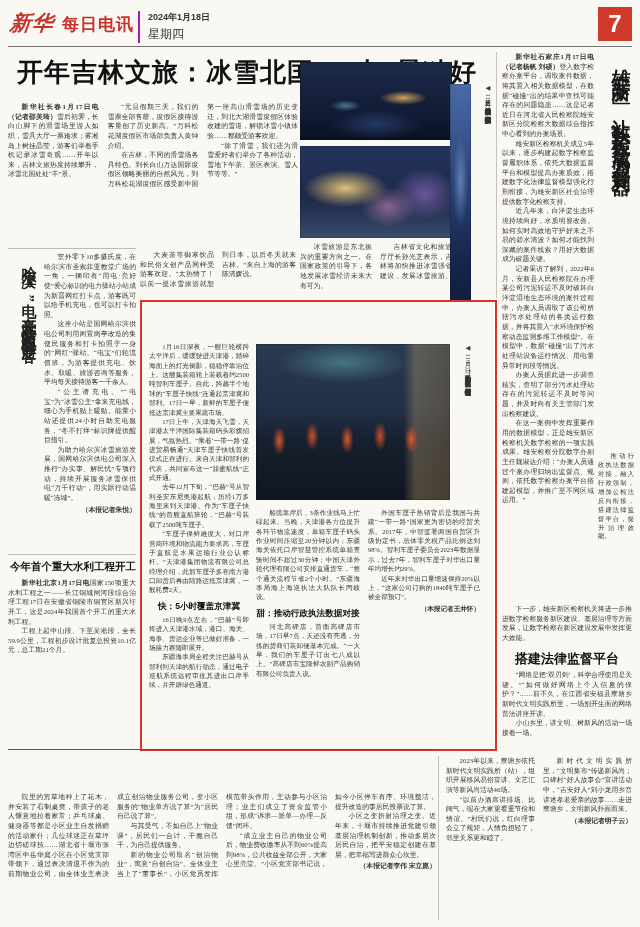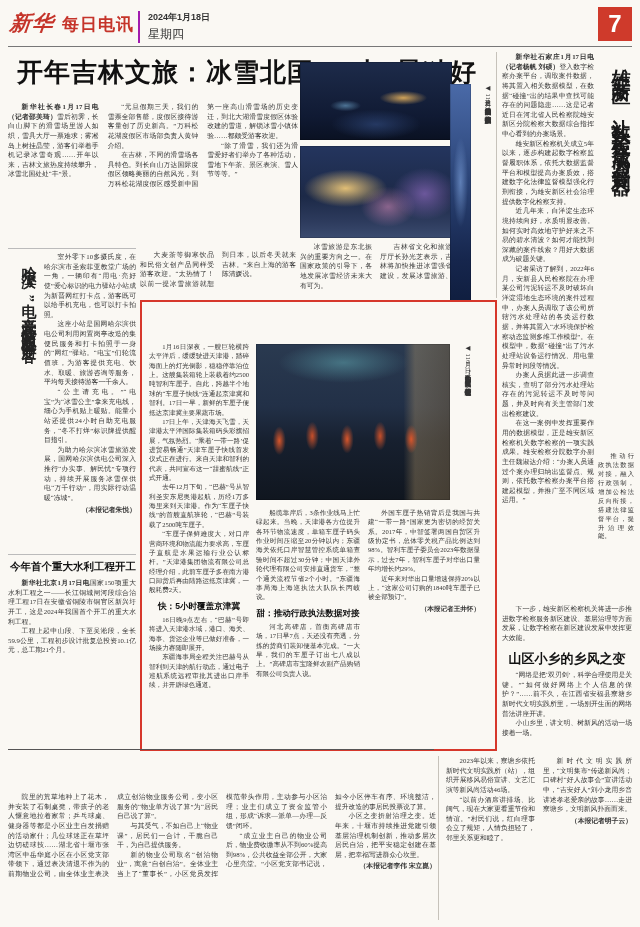--- a/index.html
+++ b/index.html
@@ -153,21 +153,21 @@
     <span><p class="para">雄安新区检察机关成立5年以来，逐步构建起数字检察监督履职体系，依托大数据监督平台和模型提高办案质效，搭建数字化法律监督模型强化行刑衔接，为雄安新区社会治理提供数字化检察支持。</p><p class="para">近几年来，白洋淀生态环境持续向好，水质明显改善。如何实时高效地守护好来之不易的碧水清波？如何才能找到深藏的案件线索？用好大数据成为破题关键。</p><p class="para">记者采访了解到，2022年6月，安新县人民检察院在办理某公司污泥转运不及时破坏白洋淀湿地生态环境的案件过程中，办案人员调取了该公司所辖污水处理站的各类运行数据，并将其置入“水环境保护检察动态监测多维工作模型”。在模型中，数据“碰撞”出了污水处理站设备运行情况、用电量异常时间段等情况。</p><p class="para">办案人员据此进一步调查核实，查明了部分污水处理站存在的污泥转运不及时等问题，并及时向有关主管部门发出检察建议。</p><p class="para">在这一案例中发挥重要作用的数据模型，正是雄安新区检察机关数字检察的一项实践成果。雄安检察分院数字办副主任魏淑达介绍：“办案人员通过个案办理归纳出监督点、规则，依托数字检察办案平台搭建起模型，并推广至不同区域运用。”</p></span>
   </div>
   <div class="vert-head-xiongan">雄安新区：让数字检察成为监督利器</div>
   <div class="body-txt" style="left:598px;top:452px;width:36px;height:146px;font-size:6.3px;">
     <p class="para">推动行政执法数据对接，融入行政强制，增加公检法反向衔接，搭建法律监督平台，提升治理效能。</p>
   </div>
   <div class="body-txt" style="left:502px;top:604px;width:130px;height:40px;">
     <p class="para">下一步，雄安新区检察机关将进一步推进数字检察服务新区建设、基层治理等方面发展，让数字检察在新区建设发展中发挥更大效能。</p>
   </div>
 
-  <div class="shanqu-head">山区小乡的乡风之变</div>
+  <div class="shanqu-head">搭建法律监督平台</div>
   <div class="body-txt" style="left:502px;top:670px;width:130px;height:78px;">
     <span><p class="para">“网络是把‘双刃剑’，科学合理使用是关键。”“如何做好网络上个人信息的保护？”……前不久，在江西省安福县寮塘乡新时代文明实践所里，一场别开生面的网络普法讲座开讲。</p><p class="para">小山乡里，讲文明、树新风的活动一场接着一场。</p></span>
   </div>
   <div class="body-txt cols2" style="left:446px;top:756px;width:186px;height:164px;">
     <span><p class="para">2023年以来，寮塘乡依托新时代文明实践所（站），组织开展移风易俗宣讲、文艺汇演等新风尚活动46场。</p><p class="para">“以前办酒席讲排场、比阔气，现在大家更看重节俭和情谊。”村民们说，红白理事会立了规矩，人情负担轻了，邻里关系更和睦了。</p><p class="para">新时代文明实践所里，“文明集市”传递新风尚；口碑村“好人故事会”宣讲活动中，“吉安好人”刘小龙用乡音讲述孝老爱亲的故事……走进寮塘乡，文明新风扑面而来。</p></span>
     <div class="ender">（本报记者明子云）</div>
   </div>
 
   <div class="hrule" style="left:8px;top:749px;width:426px;background:#555;"></div>
   <div class="vrule" style="left:438px;top:756px;height:164px;"></div>

